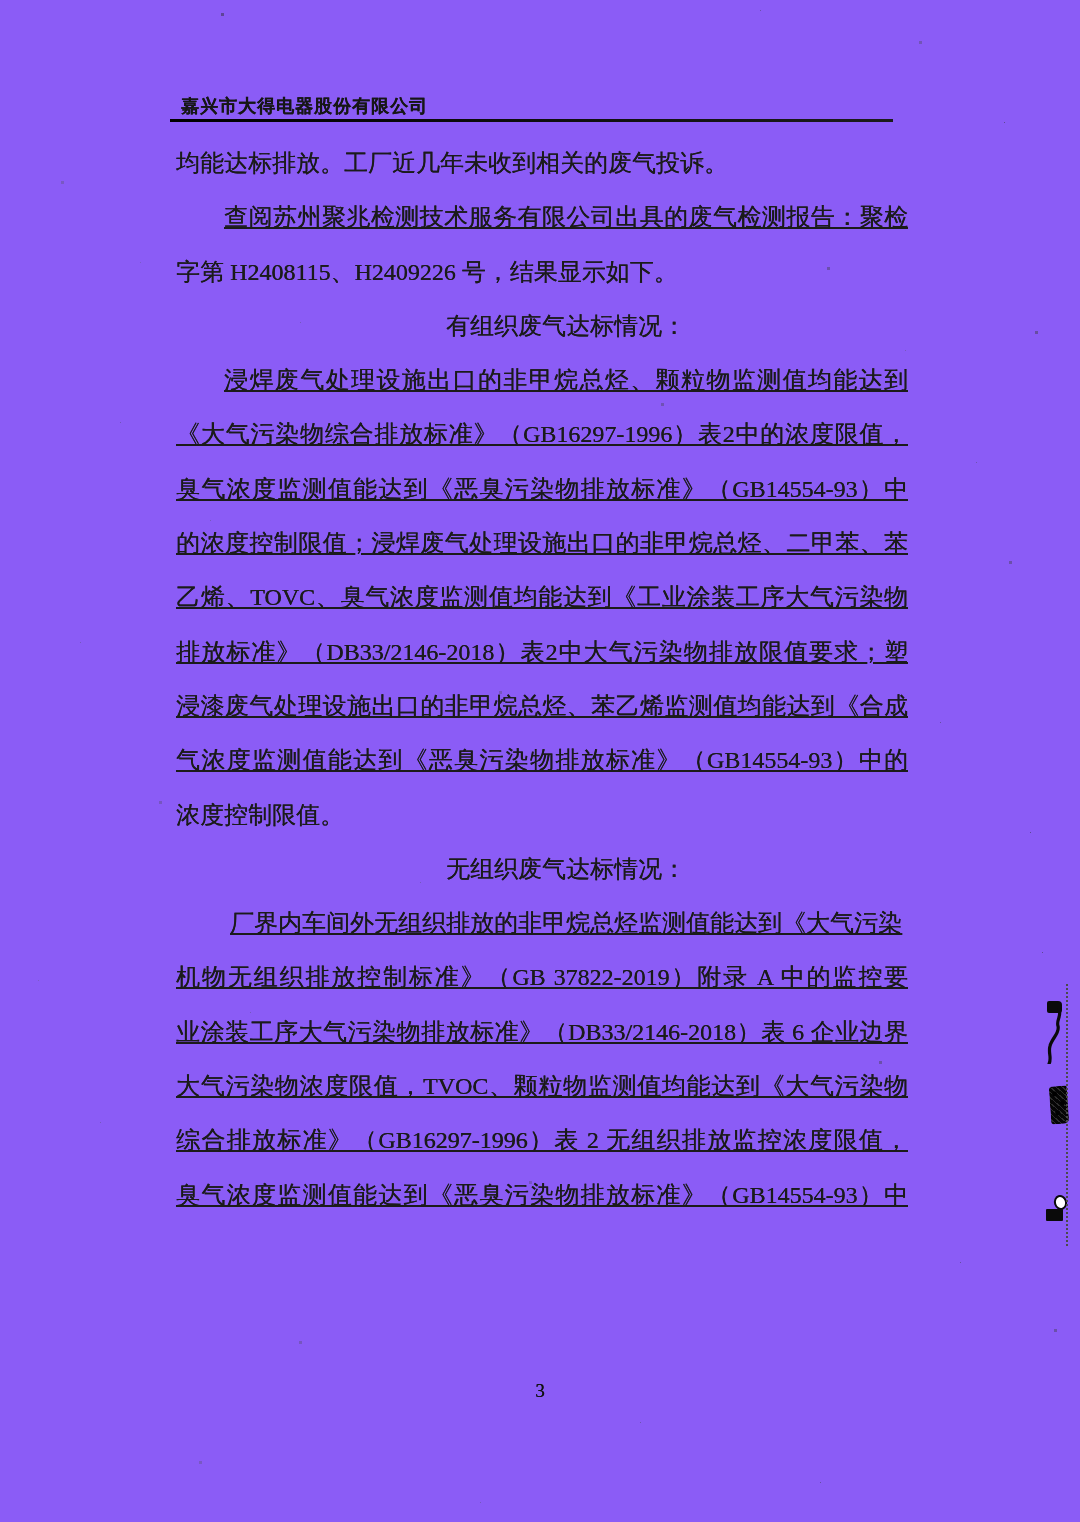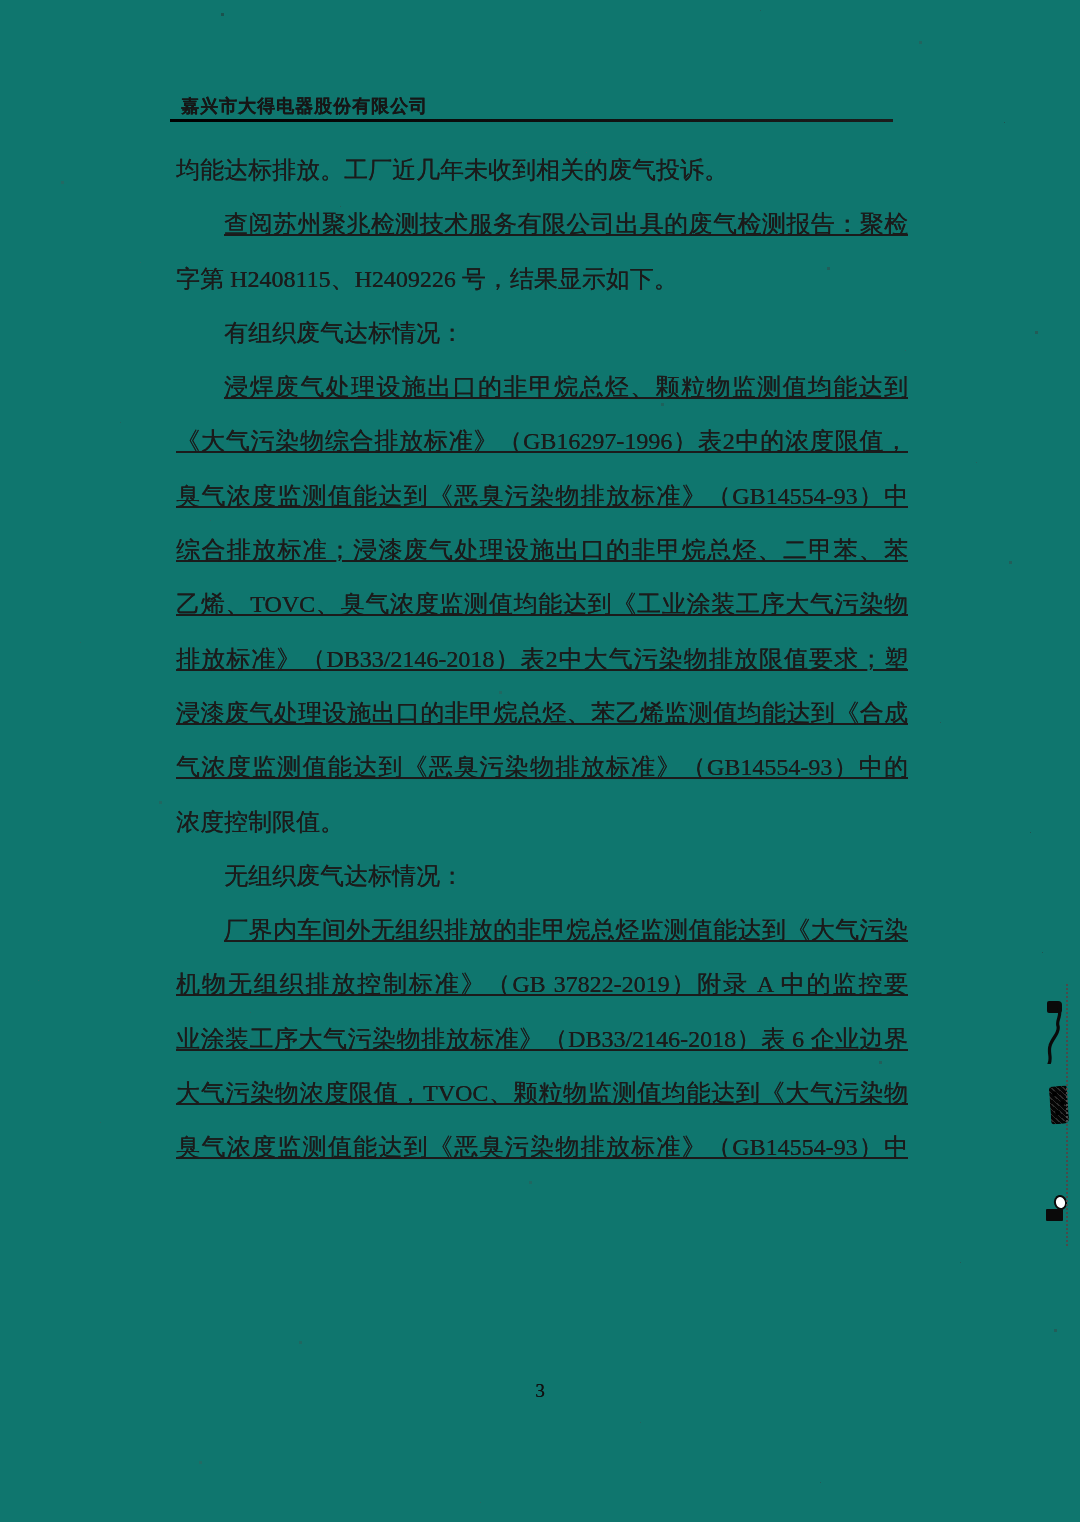--- a/index.html
+++ b/index.html
@@ -1,56 +1,56 @@
 <!DOCTYPE html>
 <html><head>
 <meta charset="utf-8">
 <style>
   html,body{margin:0;padding:0;background:#e8e8e8;}
   .page{
     position:relative;
     width:1080px;height:1522px;
-    background:#0f766e;
+    background:#8b5cf6;
     margin:0 auto;
     overflow:hidden;
     font-family:"Liberation Serif","DejaVu Serif",serif;
     color:#1b1b1b;
   }
   
   .company{
     position:absolute;left:181px;top:94px;
     font-size:18px;font-weight:bold;letter-spacing:1px;
     color:#161616;
     text-shadow:0.3px 0 0 currentColor;
     white-space:nowrap;
   }
   .header-rule{
     position:absolute;left:170px;top:119px;
     width:723px;height:3px;
     background:linear-gradient(to right,#000 0%,#111 60%,#1c1c1c 100%);
   }
   
   .body-text{
-    position:absolute;left:176px;top:143px;width:732px;
+    position:absolute;left:176px;top:136px;width:732px;
   }
   .line{
     height:54.3px;line-height:54.3px;
     font-size:24px;
     white-space:normal;
     overflow:hidden;
     text-shadow:0.35px 0 0 currentColor;
     text-align:left;
   }
   .line.fill{
     text-align:justify;
     text-align-last:justify;
     text-justify:inter-ideograph;
     text-decoration:underline;
   }
-  .line.indent{ text-indent:48px; }
+  .line.indent{ text-indent:48px;text-align:center; }
   
   .page-number{
     position:absolute;left:0;top:1380px;width:1080px;
     text-align:center;font-size:19px;color:#111;
     text-shadow:0.3px 0 0 currentColor;
   }
   
   .ink{position:absolute;}
   .ink-blob-top{
     left:1047px;top:1001px;width:15px;height:12px;
@@ -115,31 +115,32 @@
   <div class="header-rule"></div>
 
   <div class="body-text" id="body-lines">
       <div class="line">均能达标排放。工厂近几年未收到相关的废气投诉。</div>
       <div class="line indent fill">查阅苏州聚兆检测技术服务有限公司出具的废气检测报告：聚检</div>
       <div class="line">字第 H2408115、H2409226 号，结果显示如下。</div>
       <div class="line indent">有组织废气达标情况：</div>
       <div class="line indent fill">浸焊废气处理设施出口的非甲烷总烃、颗粒物监测值均能达到</div>
       <div class="line fill">《大气污染物综合排放标准》（GB16297-1996）表2中的浓度限值，</div>
       <div class="line fill">臭气浓度监测值能达到《恶臭污染物排放标准》（GB14554-93）中</div>
-      <div class="line fill">综合排放标准；浸漆废气处理设施出口的非甲烷总烃、二甲苯、苯</div>
+      <div class="line fill">的浓度控制限值；浸焊废气处理设施出口的非甲烷总烃、二甲苯、苯</div>
       <div class="line fill">乙烯、TOVC、臭气浓度监测值均能达到《工业涂装工序大气污染物</div>
       <div class="line fill">排放标准》（DB33/2146-2018）表2中大气污染物排放限值要求；塑</div>
       <div class="line fill">浸漆废气处理设施出口的非甲烷总烃、苯乙烯监测值均能达到《合成树</div>
       <div class="line fill">气浓度监测值能达到《恶臭污染物排放标准》（GB14554-93）中的</div>
       <div class="line">浓度控制限值。</div>
       <div class="line indent">无组织废气达标情况：</div>
       <div class="line indent fill">厂界内车间外无组织排放的非甲烷总烃监测值能达到《大气污染物</div>
       <div class="line fill">机物无组织排放控制标准》（GB 37822-2019）附录 A 中的监控要求；</div>
       <div class="line fill">业涂装工序大气污染物排放标准》（DB33/2146-2018）表 6 企业边界</div>
       <div class="line fill">大气污染物浓度限值，TVOC、颗粒物监测值均能达到《大气污染物</div>
+      <div class="line fill">综合排放标准》（GB16297-1996）表 2 无组织排放监控浓度限值，</div>
       <div class="line fill">臭气浓度监测值能达到《恶臭污染物排放标准》（GB14554-93）中</div>
     </div>
 
   <div class="page-number">3</div>
 
   <div class="ink ink-blob-top"></div>
   <svg class="ink ink-curve" width="22" height="56" viewBox="0 0 22 56">
     <path d="M16 0 C19 8, 13 12, 15 18 C17 25, 9 30, 7 38 C5 45, 9 50, 6 56" stroke="#0a0a0a" stroke-width="3.2" fill="none" stroke-linecap="round"></path>
   </svg>
   <div class="ink ink-smudge"></div>

